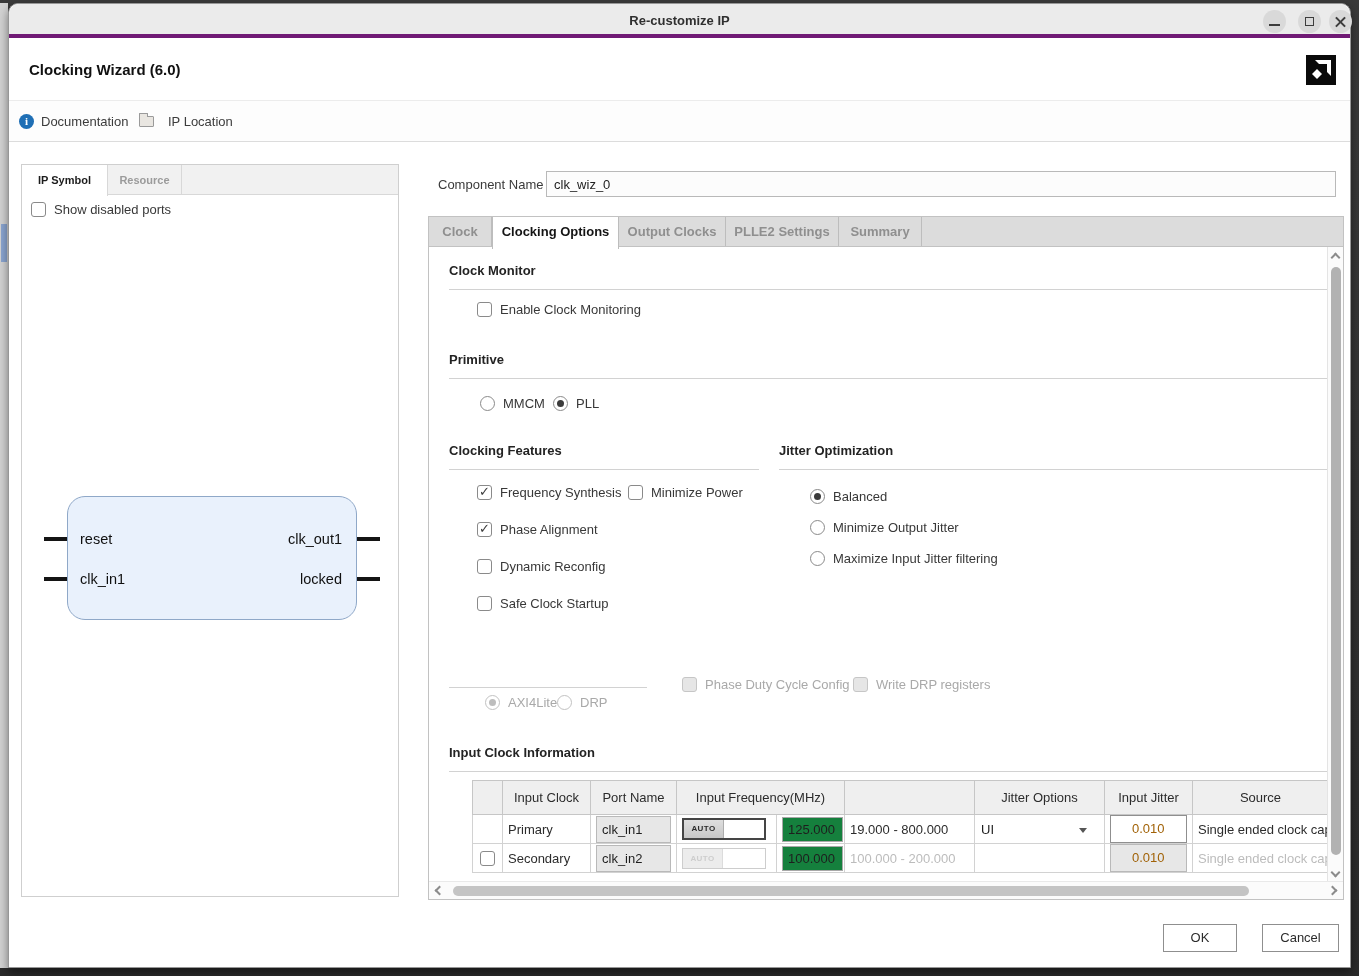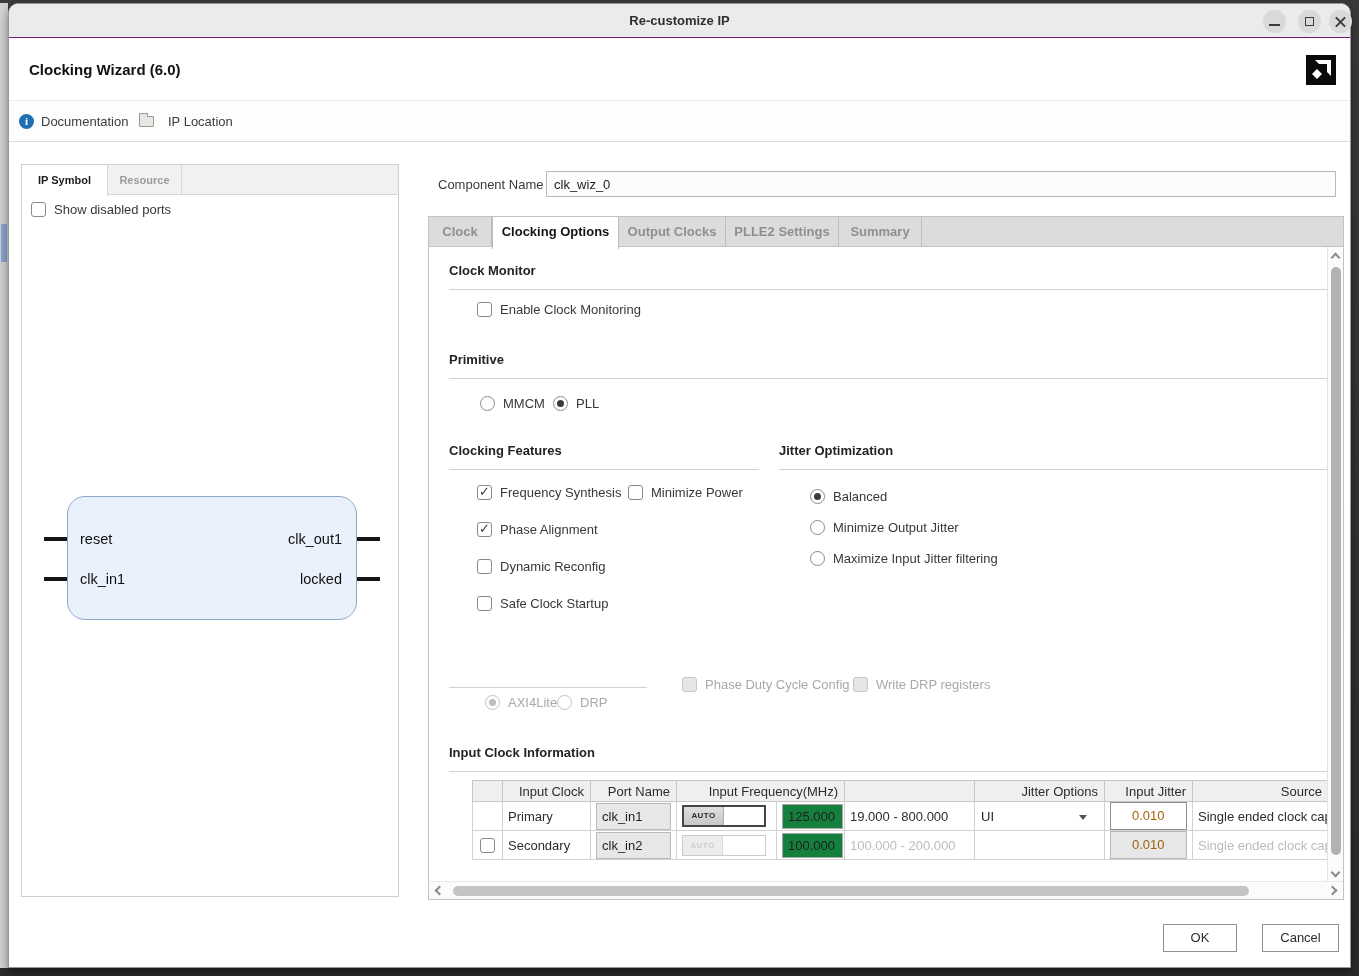--- a/index.html
+++ b/index.html
@@ -10,21 +10,21 @@
   .bg-left-strip { position:absolute; left:0; top:3px; width:8px; height:965px; background:#d2d2d2; }
   .bg-left-thumb { position:absolute; left:1px; top:224px; width:6px; height:38px; background:#8aa4cf; }
   .bg-top-strip { position:absolute; left:0; top:0; width:100%; height:3px; background:#3a3a3a; }
 
   .dialog { position:absolute; left:8px; top:3px; width:1343px; height:965px;
     background:#fff; border:1px solid #979797; border-radius:10px 10px 0 0;
     box-shadow:0 4px 10px rgba(0,0,0,.45); }
 
   
   .titlebar { position:absolute; left:0; top:0; width:100%; height:34px; background:#ebebeb;
-    border-bottom:1px solid #701a75; border-radius:10px 10px 0 0; }
+    border-bottom:4px solid #701a75; border-radius:10px 10px 0 0; }
   .win-title { position:absolute; left:0; right:0; top:0; height:34px; line-height:34px;
     text-align:center; font-size:13px; font-weight:bold; color:#2f2f2f; }
   .win-btn { position:absolute; top:6px; width:23px; height:23px; border-radius:50%;
     background:#d9d9d9; cursor:default; }
   .win-btn.min { left:1254px; } .win-btn.max { left:1289px; } .win-btn.cls { left:1320px; }
   .glyph-min { position:absolute; left:6px; top:14px; width:11px; height:0; border-top:2px solid #3c3c3c; }
   .glyph-max { position:absolute; left:7px; top:7px; width:9px; height:9px; border:1.5px solid #3c3c3c; }
   .glyph-x1,.glyph-x2 { position:absolute; left:5px; top:10.5px; width:13px; height:0; border-top:2px solid #3c3c3c; }
   .glyph-x1 { transform:rotate(45deg);} .glyph-x2 { transform:rotate(-45deg);}
 
@@ -94,21 +94,21 @@
   .content { position:absolute; left:419px; top:242px; width:916px; height:654px;
     background:#fff; border:1px solid #c2c2c2; overflow:hidden; }
   .sec-title { position:absolute; font-size:13px; font-weight:bold; color:#232323; white-space:nowrap; }
   .sec-title.gray { color:#9e9e9e; white-space:normal; line-height:17px; }
   .sec-line { position:absolute; height:1px; background:#d2d2d2; }
   .row { position:absolute; display:flex; align-items:center; gap:8px; white-space:nowrap; }
 
   
   .ici-table { position:absolute; left:43px; top:533px; border-collapse:collapse; table-layout:fixed;
     width:856px; font-size:13px; color:#2c2c2c; }
-  .ici-table th { background:#efefef; font-weight:normal; text-align:right; height:21px;
+  .ici-table th { background:#efefef; font-weight:normal; text-align:center; height:34px;
     padding:0 6px; border:1px solid #c6c6c6; font-size:13px; color:#2c2c2c; white-space:nowrap; overflow:hidden; }
   .ici-table td { height:28px; border:1px solid #d2d2d2; padding:0 5px; vertical-align:middle;
     white-space:nowrap; overflow:hidden; background:#fff; }
   .ici-table { border:1px solid #bdbdbd; }
   .portfield { height:27px; line-height:25px; background:#e7e7e7; border:1px solid #b9b9b9;
     padding:0 5px; color:#1e1e1e; }
   .auto-toggle { width:84px; height:22px; background:#fff; border:2px solid #454545;
     position:relative; }
   .auto-toggle .knob { position:absolute; left:0; top:0; width:40px; height:18px;
     background:linear-gradient(#dedede,#c7c7c7); border-right:1px solid #adadad;

